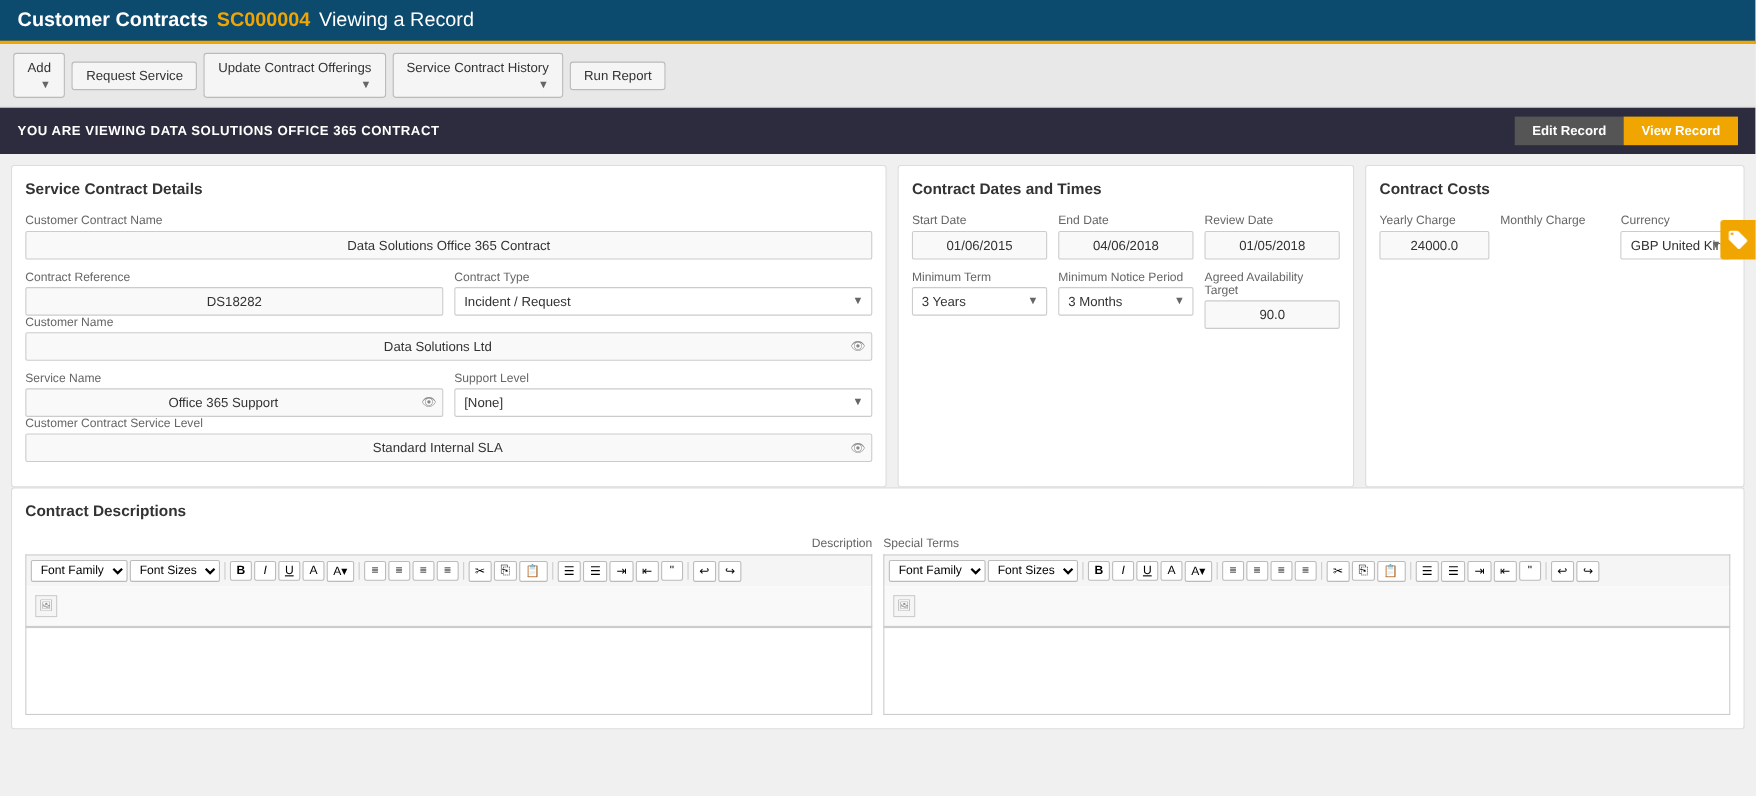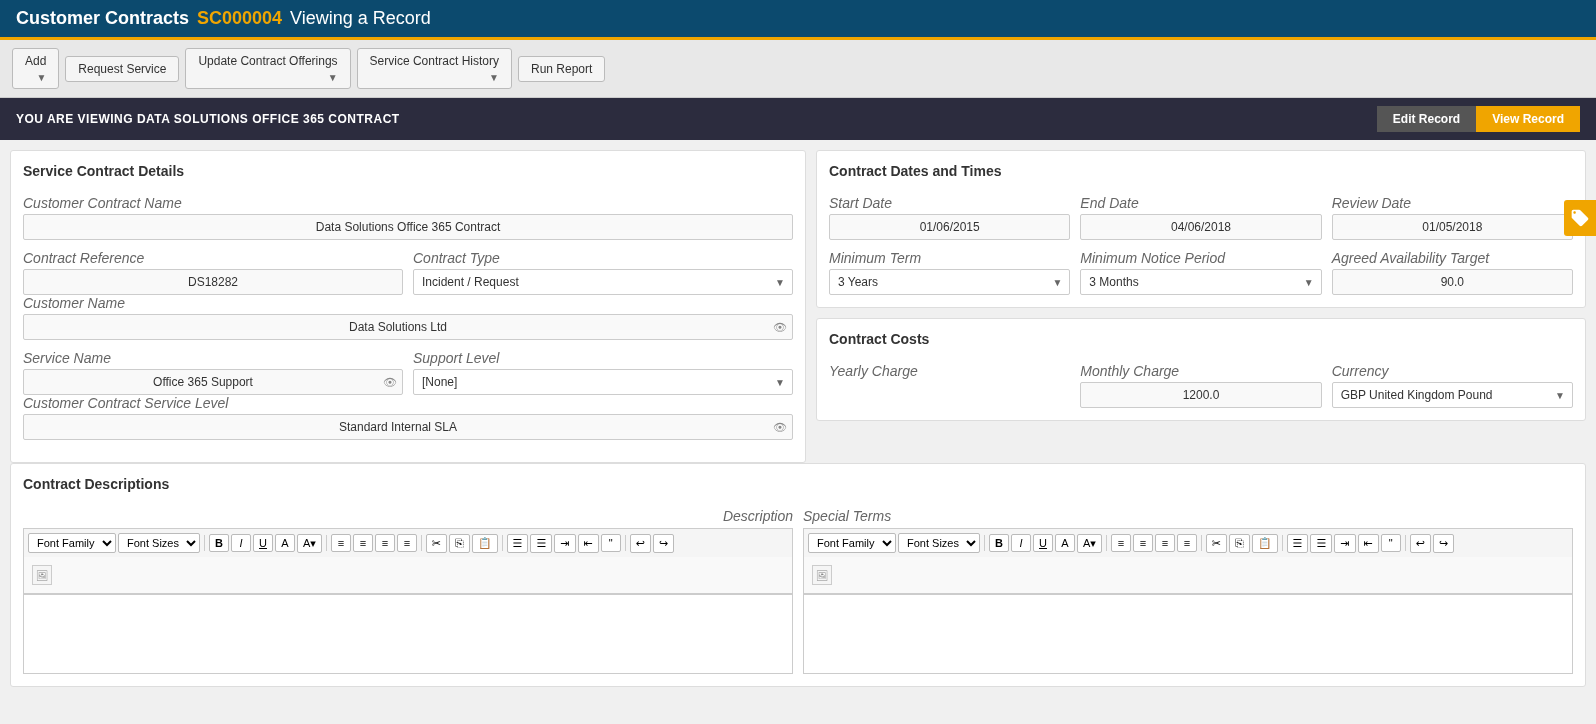--- a/index.html
+++ b/index.html
@@ -83,21 +83,21 @@
     .panel-title {
       font-size: 14px;
       font-weight: bold;
       color: #333;
       margin-bottom: 12px;
       padding-bottom: 4px;
     }
 
     
     .field-group { margin-bottom: 10px; }
-    .field-label { font-size: 14px; color: #666; margin-bottom: 3px; font-style: italic; }
+    .field-label { font-size: 11px; color: #666; margin-bottom: 3px; }
     .field-input {
       width: 100%;
       padding: 5px 8px;
       border: 1px solid #ccc;
       border-radius: 2px;
       font-size: 12px;
       background: #fff;
       color: #333;
     }
     .field-input-readonly { background: #f9f9f9; text-align: center; }
@@ -132,21 +132,21 @@
       position: absolute;
       right: 6px;
       top: 50%;
       transform: translateY(-50%);
       color: #888;
       font-size: 11px;
       cursor: pointer;
     }
 
     
-    .panel-right-stack { display: flex; flex-direction: column; flex: 1; gap: 10px; }
+    .panel-right-stack { display: flex; flex-direction: row; flex: 1; gap: 10px; }
 
     
     .desc-panel {
       background: white;
       border: 1px solid #ddd;
       border-radius: 3px;
       padding: 12px;
     }
 
     .editor-toolbar {
@@ -370,24 +370,24 @@
           </div>
         </div>
       </div>
 
       <div class="panel">
         <div class="panel-title">Contract Costs</div>
 
         <div class="field-row">
           <div class="field-col">
             <div class="field-label">Yearly Charge</div>
+            <input class="field-input field-input-readonly" type="text" readonly="" value="24000.0" style="">
           </div>
           <div class="field-col">
             <div class="field-label">Monthly Charge</div>
-            <input class="field-input field-input-readonly" type="text" readonly="" value="1200.0" style="">
           </div>
           <div class="field-col">
             <div class="field-label">Currency</div>
             <div class="select-wrapper">
               <select class="field-input">
                 <option selected="">GBP United Kingdom Pound</option>
                 <option>USD United States Dollar</option>
                 <option>EUR Euro</option>
               </select>
               <span class="select-arrow">▼</span>

